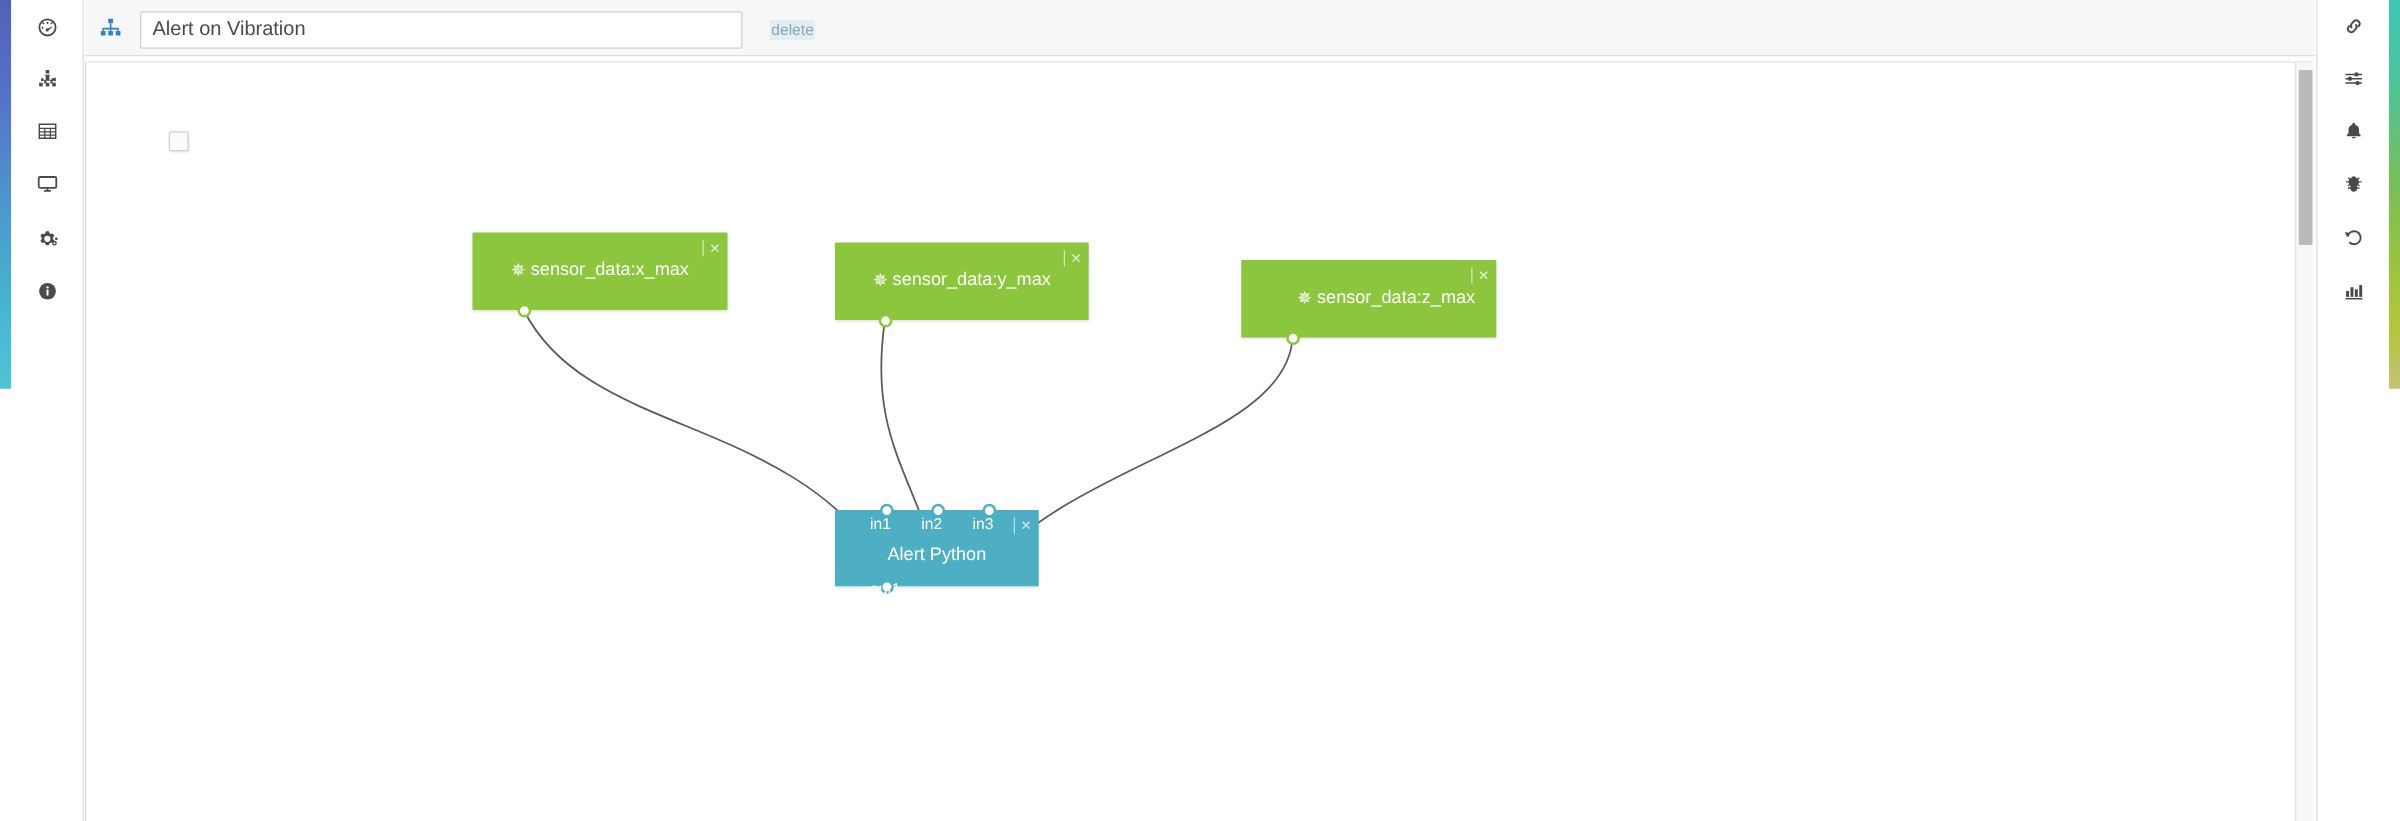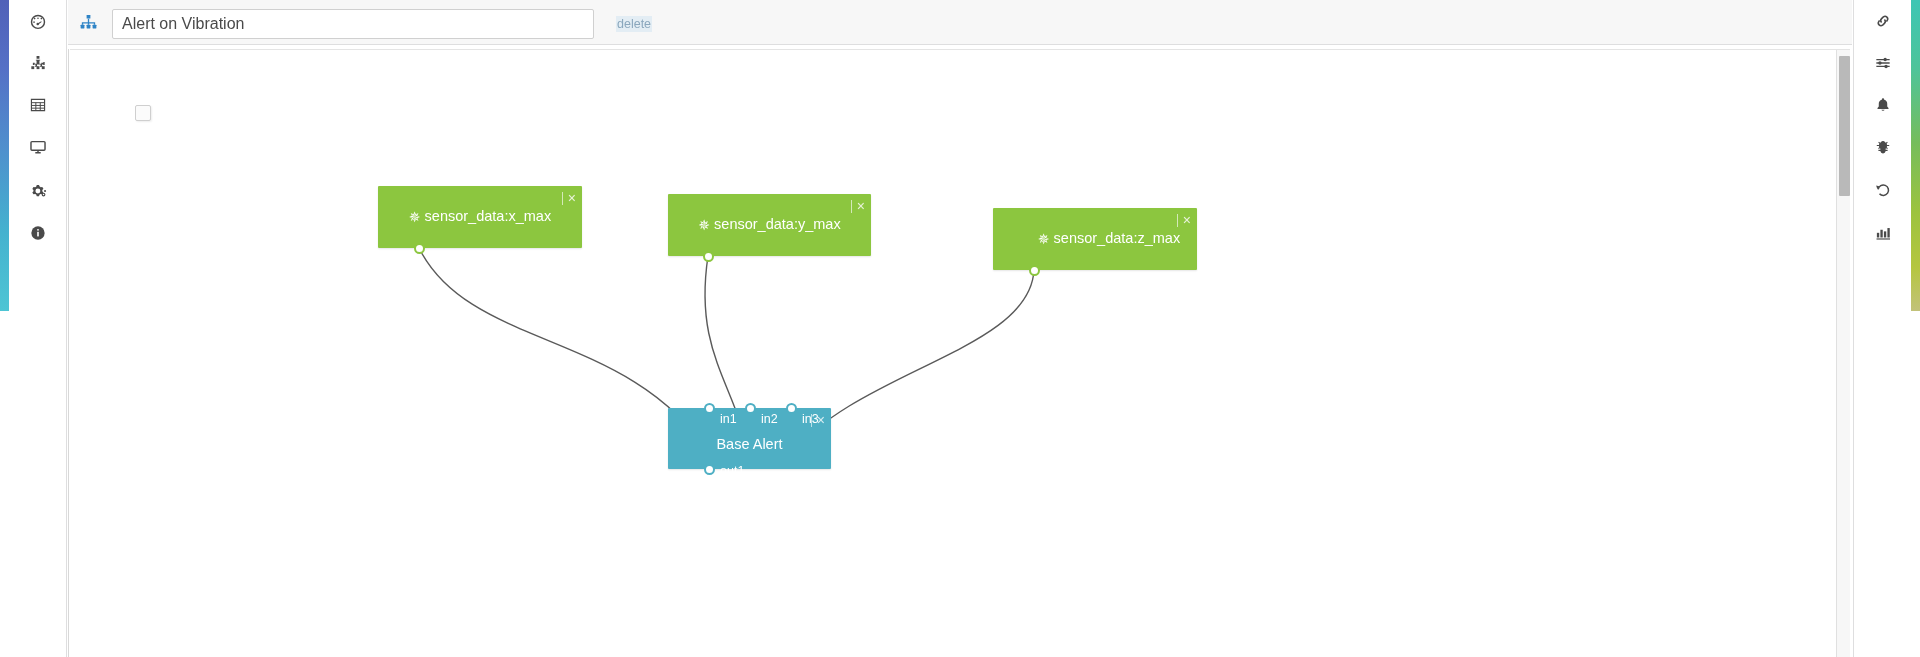--- a/index.html
+++ b/index.html
@@ -196,21 +196,20 @@
     opacity: .8;
   }
   .node-close-teal { color: #e6f4f7; }
   .node-close-teal .bar { background: #dff0f4; }
 
   .port-label {
     position: absolute;
     color: #ffffff;
     font-size: 12.5px;
     white-space: nowrap;
-    margin-left: 24px;
   }
 
   .port-dot {
     position: absolute;
     width: 11px; height: 11px;
     border-radius: 50%;
     background: #ffffff;
     cursor: crosshair;
   }
   .port-dot-green { border: 2.5px solid #8cc63f; }
@@ -372,21 +371,21 @@
             <div class="node-title" style="top: 22px;"><span class="star">✵</span>sensor_data:y_max</div>
             <div class="node-close"><span class="bar"></span>×</div>
             <div class="port-dot port-dot-green" style="left: 34.5px; top: 56.5px;"></div>
           </div>
           <div class="node node-source" style="left: 923px; top: 158px; width: 204px; height: 62px;">
             <div class="node-title" style="top: 22px; margin-left: 28px;"><span class="star">✵</span>sensor_data:z_max</div>
             <div class="node-close"><span class="bar"></span>×</div>
             <div class="port-dot port-dot-green" style="left: 35.5px; top: 56.5px;"></div>
           </div>
           <div class="node node-proc" style="left: 598px; top: 358px; width: 163px; height: 61px;">
-            <div class="node-title" style="top: 28px;">Base Alert</div>
+            <div class="node-title" style="top: 28px;">Alert Python</div>
             <div class="node-close node-close-teal"><span class="bar"></span>×</div>
             <div class="port-dot port-dot-teal" style="left: 35.5px; top: -5.5px;"></div>
             <div class="port-label" style="left: 28px; top: 4px;">in1</div>
             <div class="port-dot port-dot-teal" style="left: 76.5px; top: -5.5px;"></div>
             <div class="port-label" style="left: 69px; top: 4px;">in2</div>
             <div class="port-dot port-dot-teal" style="left: 117.5px; top: -5.5px;"></div>
             <div class="port-label" style="left: 110px; top: 4px; text-align: center;">in3</div>
             <div class="port-dot port-dot-teal" style="left: 35.5px; top: 55.5px;"></div>
             <div class="port-label" style="left: 28px; top: 56px;">out1</div>
           </div>

